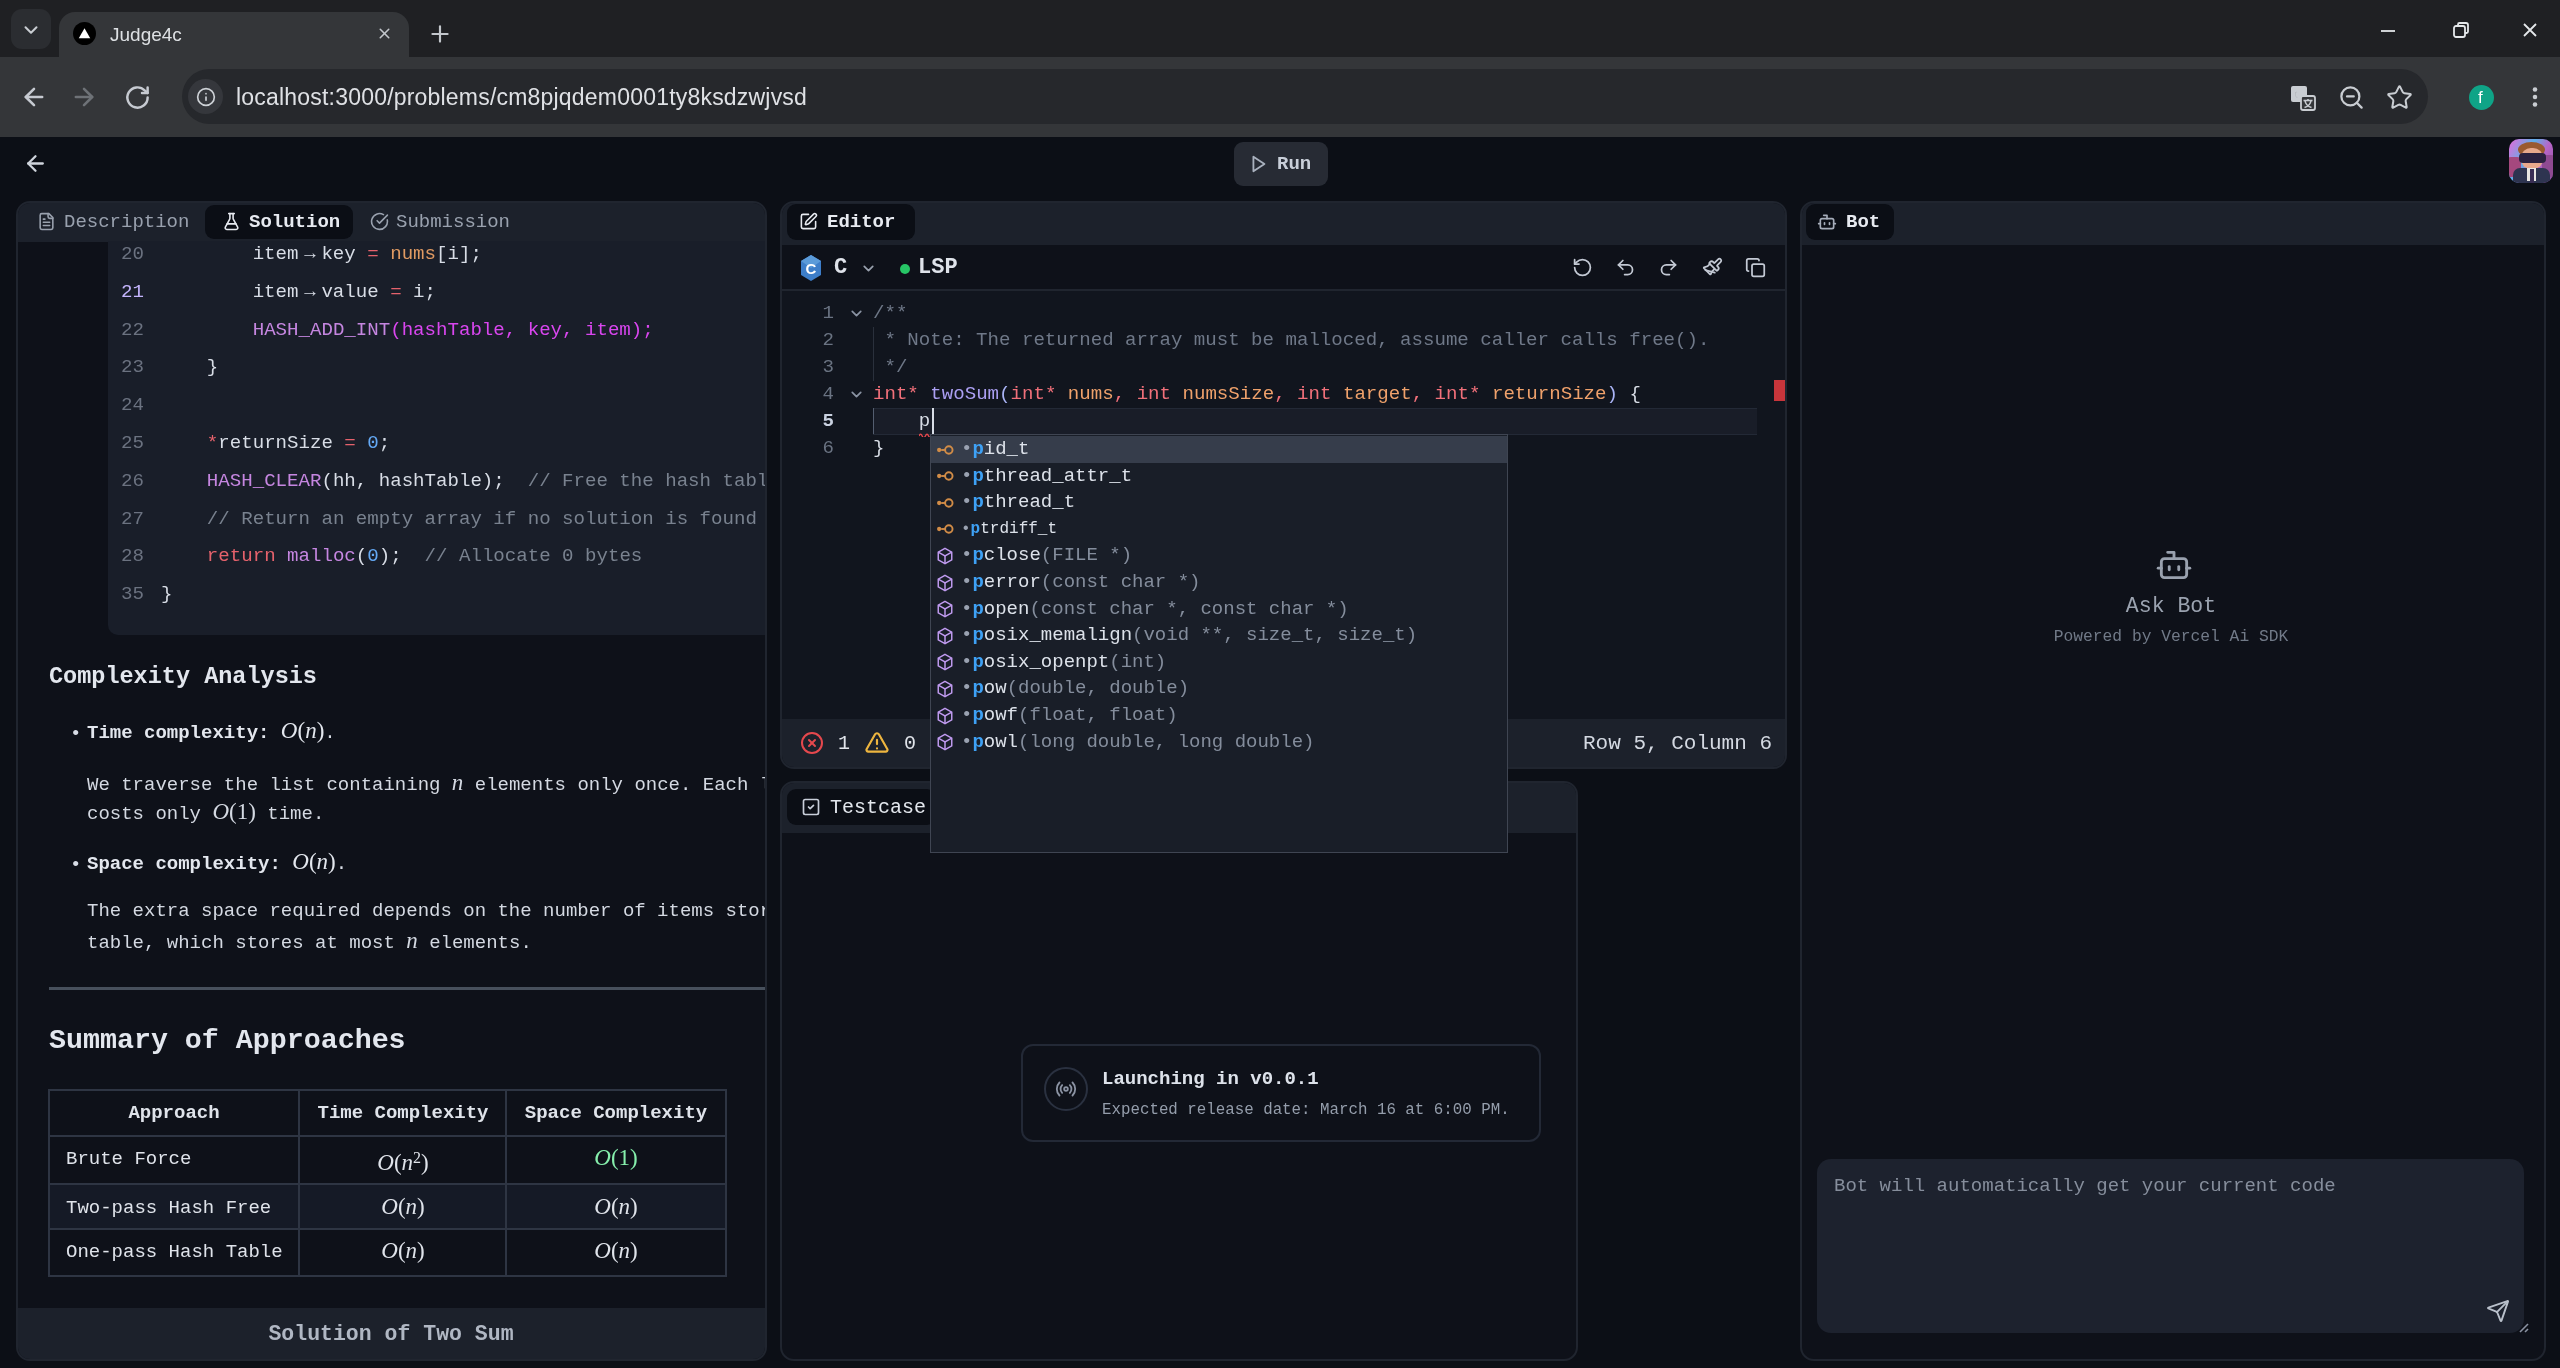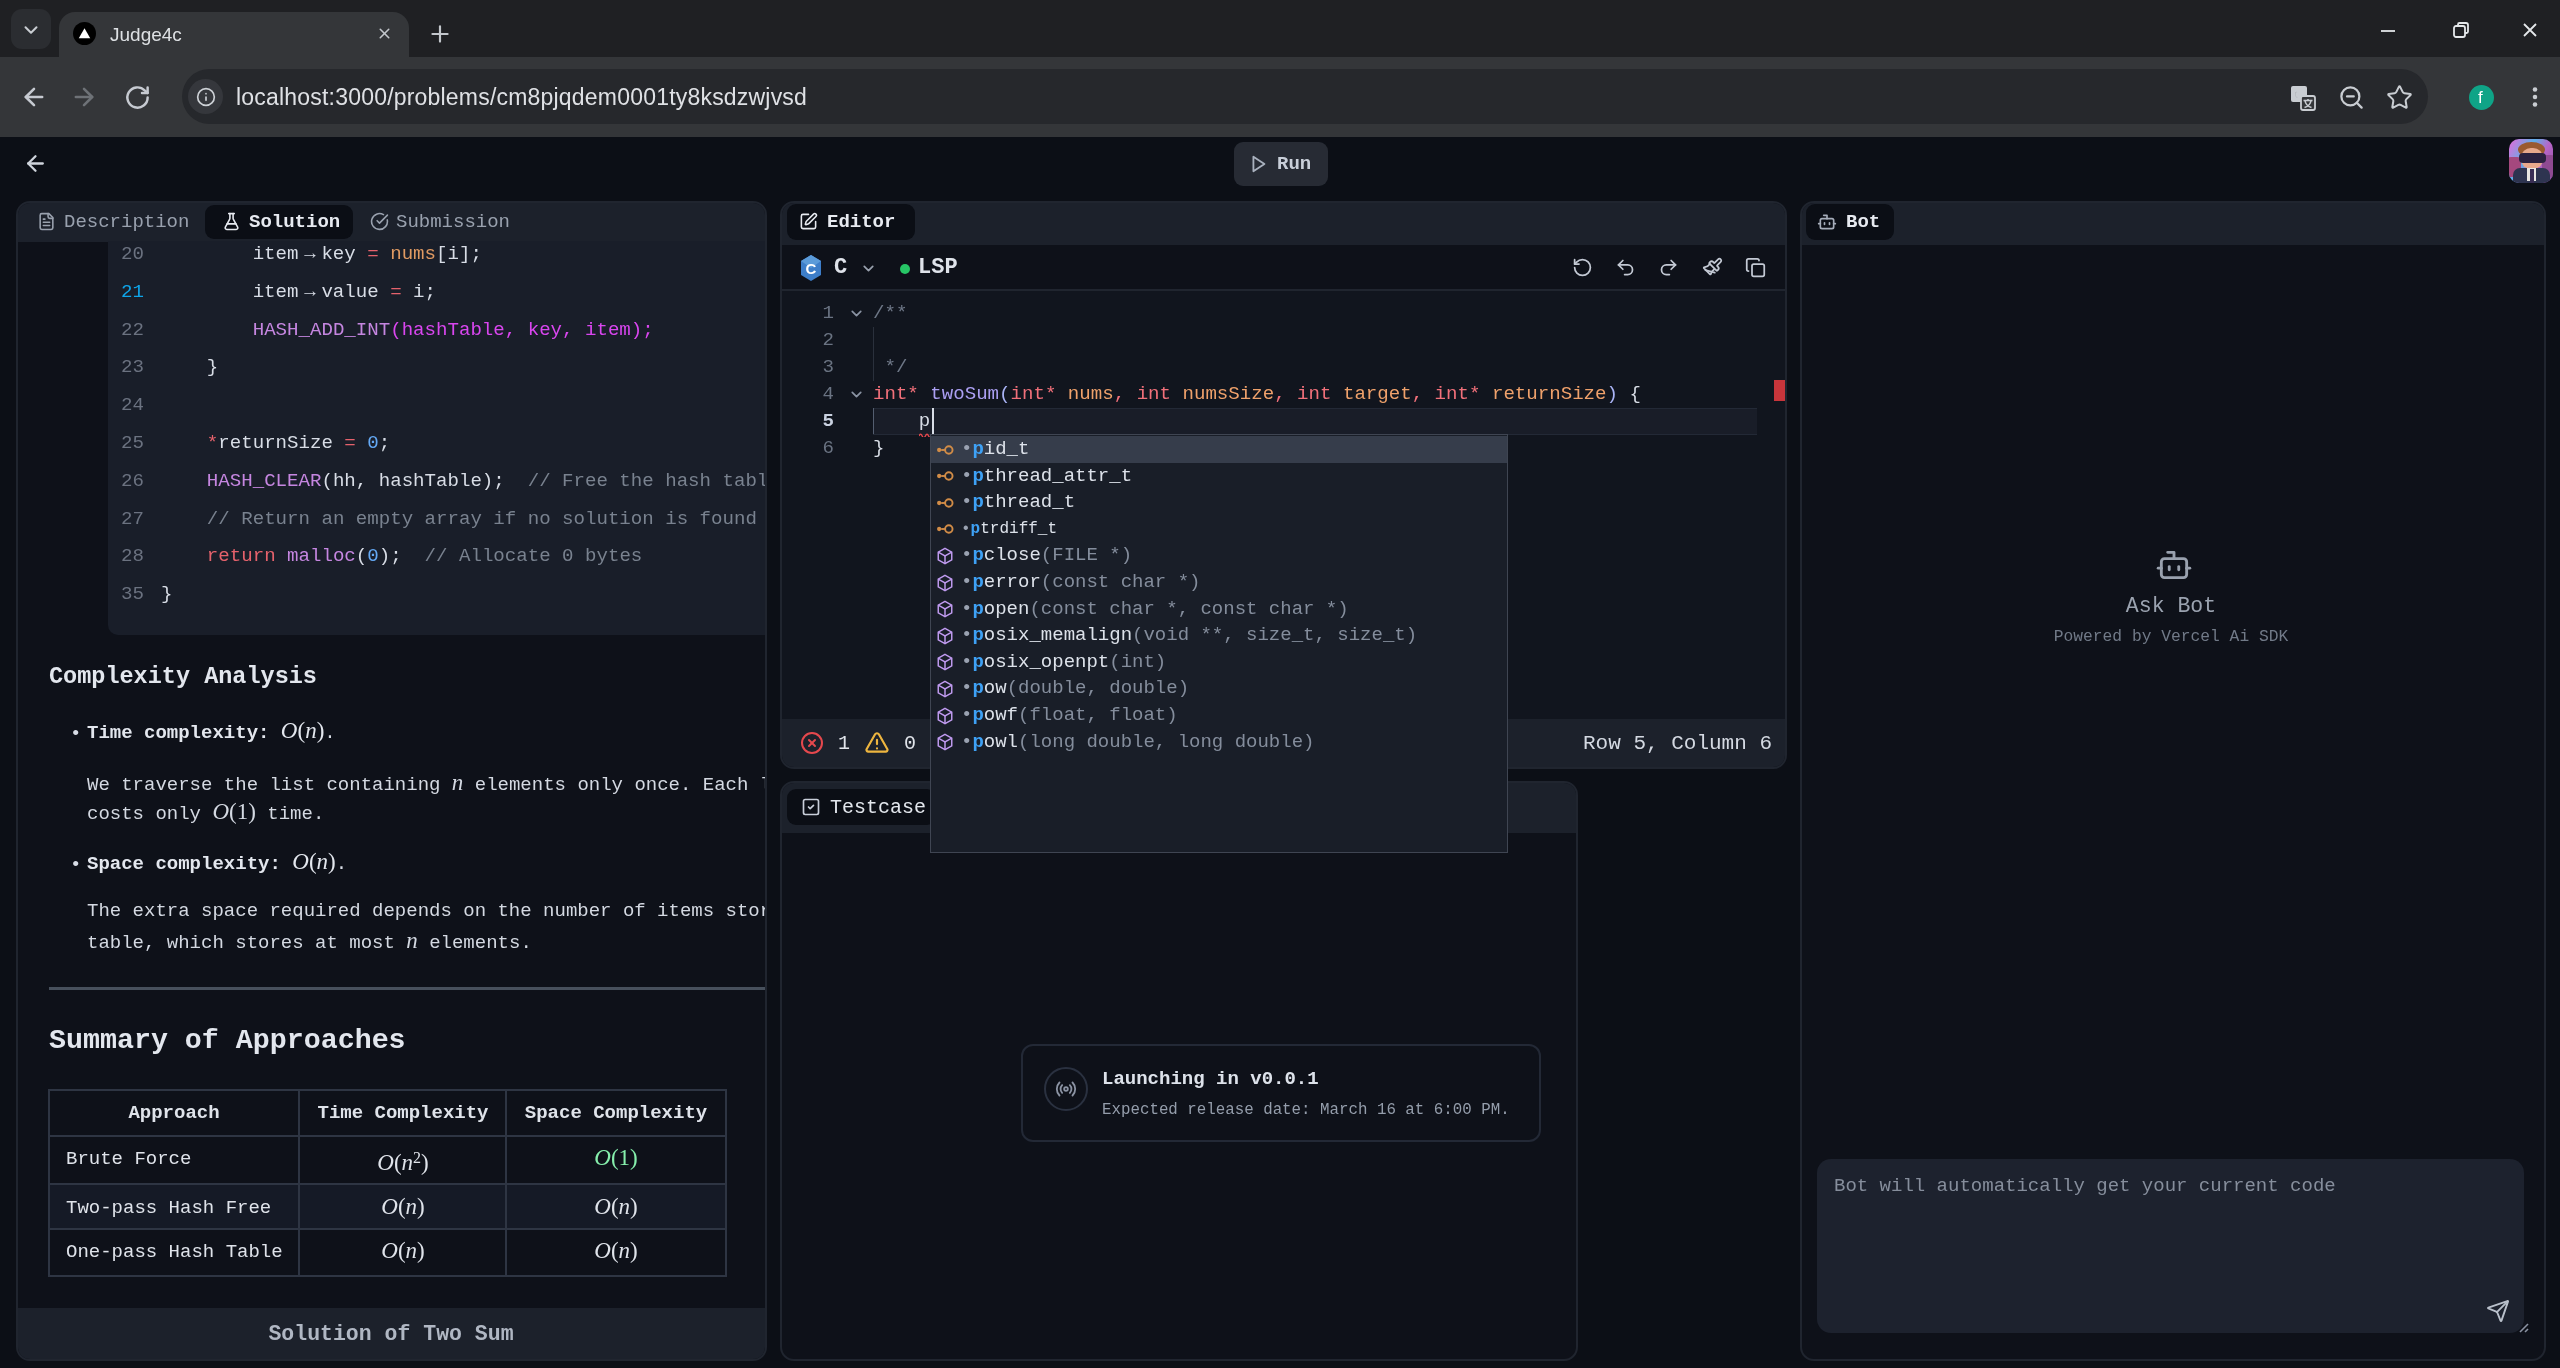--- a/index.html
+++ b/index.html
@@ -122,21 +122,21 @@
     </svg>
 <div class="t" style="left:231px;top:8px;font-size:19px;line-height:22px;font-weight:700;color:#e7eaf0">Solution</div>
 <svg class="ab" style="left:352px;top:9px" width="19" height="19" viewBox="0 0 24 24" fill="none" stroke="#99a1ae" stroke-width="2.0" stroke-linecap="round" stroke-linejoin="round">
       <path d="M21.801 10A10 10 0 1 1 17 3.335"></path>
       <path d="m9 11 3 3L22 4"></path>
     </svg>
 <div class="t" style="left:378px;top:8px;font-size:19px;line-height:22px;color:#99a1ae">Submission</div>
 <div class="ab" style="left:90px;top:38px;width:657px;height:394px;background:#191e29;border-radius:0 0 0 10px;overflow:hidden">
 <div class="t" style="right:621px;top:2.0px;font-size:19.1px;line-height:22px;color:#6b7280">20</div>
 <div class="t" style="left:53px;top:2.0px;font-size:19.1px;line-height:22px"><span style="color:#d8dde6">        item</span><span style="display:inline-block;width:2ch;text-align:center;color:#d8dde6">→</span><span style="color:#d8dde6">key </span><span style="color:#e5626c">=</span><span style="color:#d8dde6"> </span><span style="color:#e09a62">nums</span><span style="color:#d8dde6">[i];</span></div>
-<div class="t" style="right:621px;top:39.8px;font-size:19.1px;line-height:22px;color:#0ea5e9">21</div>
+<div class="t" style="right:621px;top:39.8px;font-size:19.1px;line-height:22px;color:#c4b5fd">21</div>
 <div class="t" style="left:53px;top:39.8px;font-size:19.1px;line-height:22px"><span style="color:#d8dde6">        item</span><span style="display:inline-block;width:2ch;text-align:center;color:#d8dde6">→</span><span style="color:#d8dde6">value </span><span style="color:#e5626c">=</span><span style="color:#d8dde6"> i;</span></div>
 <div class="t" style="right:621px;top:77.6px;font-size:19.1px;line-height:22px;color:#6b7280">22</div>
 <div class="t" style="left:53px;top:77.6px;font-size:19.1px;line-height:22px"><span style="color:#d8dde6">        </span><span style="color:#c586e0">HASH_ADD_INT</span><span style="color:#d946ef">(hashTable, key, item);</span></div>
 <div class="t" style="right:621px;top:115.4px;font-size:19.1px;line-height:22px;color:#6b7280">23</div>
 <div class="t" style="left:53px;top:115.4px;font-size:19.1px;line-height:22px"><span style="color:#d8dde6">    }</span></div>
 <div class="t" style="right:621px;top:153.2px;font-size:19.1px;line-height:22px;color:#6b7280">24</div>
 <div class="t" style="left:53px;top:153.2px;font-size:19.1px;line-height:22px"></div>
 <div class="t" style="right:621px;top:191.0px;font-size:19.1px;line-height:22px;color:#6b7280">25</div>
 <div class="t" style="left:53px;top:191.0px;font-size:19.1px;line-height:22px"><span style="color:#d8dde6">    </span><span style="color:#e5626c">*</span><span style="color:#d8dde6">returnSize </span><span style="color:#e5626c">=</span><span style="color:#d8dde6"> </span><span style="color:#64a9f5">0</span><span style="color:#d8dde6">;</span></div>
 <div class="t" style="right:621px;top:228.8px;font-size:19.1px;line-height:22px;color:#6b7280">26</div>
@@ -224,20 +224,21 @@
       <path d="M4 16c-1.1 0-2-.9-2-2V4c0-1.1.9-2 2-2h10c1.1 0 2 .9 2 2"></path>
     </svg>
 <div class="ab" style="left:0;top:86px;width:1003px;height:2px;background:#20252f"></div>
 <div class="ab" style="left:0;top:88px;width:1003px;height:428px;background:#11151e"></div>
 <div class="ab" style="left:91px;top:204.5px;width:884px;height:27px;background:rgba(160,175,210,0.055);border-top:1px solid #232936;border-bottom:1px solid #232936"></div>
 <div class="ab" style="left:91px;top:124px;width:1px;height:54px;background:#2a303c"></div>
 <div class="ab" style="left:91px;top:205px;width:1px;height:26px;background:#545e70"></div>
 <div class="t" style="right:951px;top:97px;font-size:19.1px;line-height:27px;color:#6a7382;font-weight:400">1</div>
 <div class="t" style="left:91px;top:97px;font-size:19.1px;line-height:27px"><span style="color:#6f7888">/**</span></div>
 <div class="t" style="right:951px;top:124px;font-size:19.1px;line-height:27px;color:#6a7382;font-weight:400">2</div>
+<div class="t" style="left:91px;top:124px;font-size:19.1px;line-height:27px"><span style="color:#6f7888"> * Note: The returned array must be malloced, assume caller calls free().</span></div>
 <div class="t" style="right:951px;top:151px;font-size:19.1px;line-height:27px;color:#6a7382;font-weight:400">3</div>
 <div class="t" style="left:91px;top:151px;font-size:19.1px;line-height:27px"><span style="color:#6f7888"> */</span></div>
 <div class="t" style="right:951px;top:178px;font-size:19.1px;line-height:27px;color:#6a7382;font-weight:400">4</div>
 <div class="t" style="left:91px;top:178px;font-size:19.1px;line-height:27px"><span style="color:#f1707a">int*</span><span style="color:#d8dde6"> </span><span style="color:#ab9ff2">twoSum</span><span style="color:#aab4f6">(</span><span style="color:#f1707a">int*</span><span style="color:#d8dde6"> </span><span style="color:#efa16b">nums</span><span style="color:#f1707a">,</span><span style="color:#d8dde6"> </span><span style="color:#f1707a">int</span><span style="color:#d8dde6"> </span><span style="color:#efa16b">numsSize</span><span style="color:#f1707a">,</span><span style="color:#d8dde6"> </span><span style="color:#f1707a">int</span><span style="color:#d8dde6"> </span><span style="color:#efa16b">target</span><span style="color:#f1707a">,</span><span style="color:#d8dde6"> </span><span style="color:#f1707a">int*</span><span style="color:#d8dde6"> </span><span style="color:#efa16b">returnSize</span><span style="color:#aab4f6">)</span><span style="color:#d8dde6"> {</span></div>
 <div class="t" style="right:951px;top:205px;font-size:19.1px;line-height:27px;color:#c9d1e0;font-weight:700">5</div>
 <div class="t" style="left:91px;top:205px;font-size:19.1px;line-height:27px"><span style="color:#d8dde6">    p</span></div>
 <div class="t" style="right:951px;top:232px;font-size:19.1px;line-height:27px;color:#6a7382;font-weight:400">6</div>
 <div class="t" style="left:91px;top:232px;font-size:19.1px;line-height:27px"><span style="color:#d8dde6">}</span></div>
 <svg class="ab" style="left:66px;top:102px" width="17" height="17" viewBox="0 0 24 24" fill="none" stroke="#8a93a3" stroke-width="2.4" stroke-linecap="round" stroke-linejoin="round">
       <path d="m6 9 6 6 6-6"></path>

